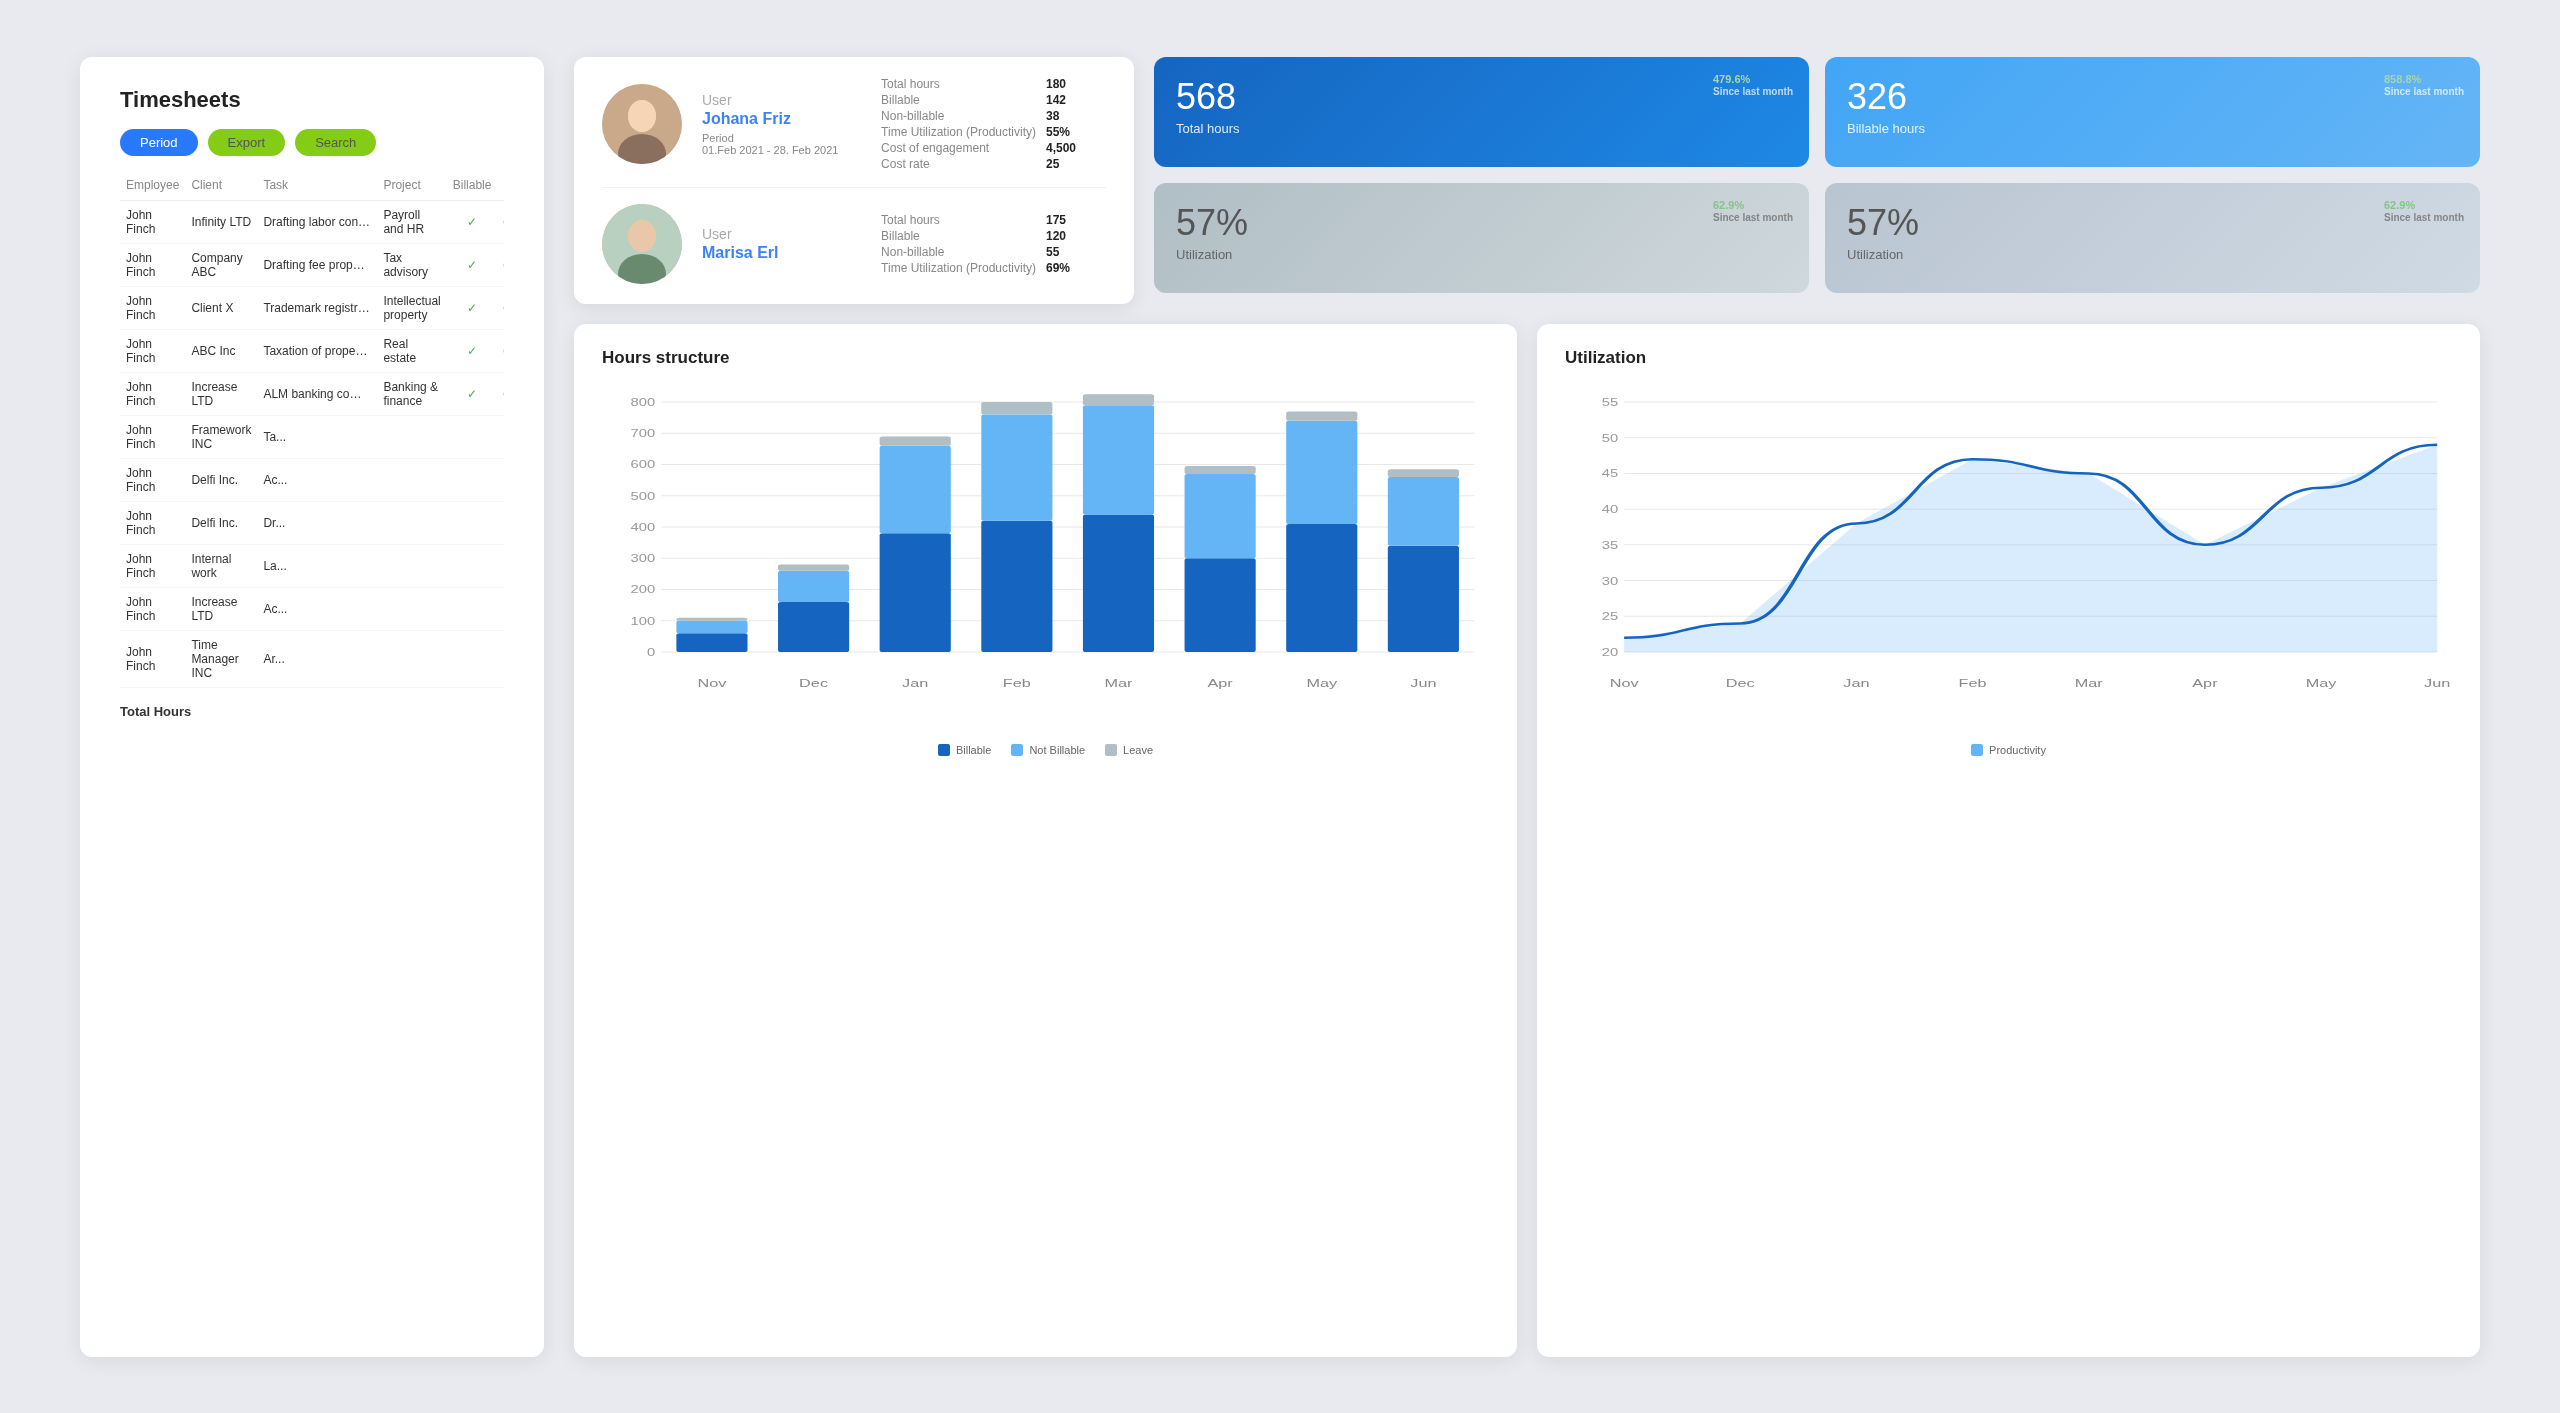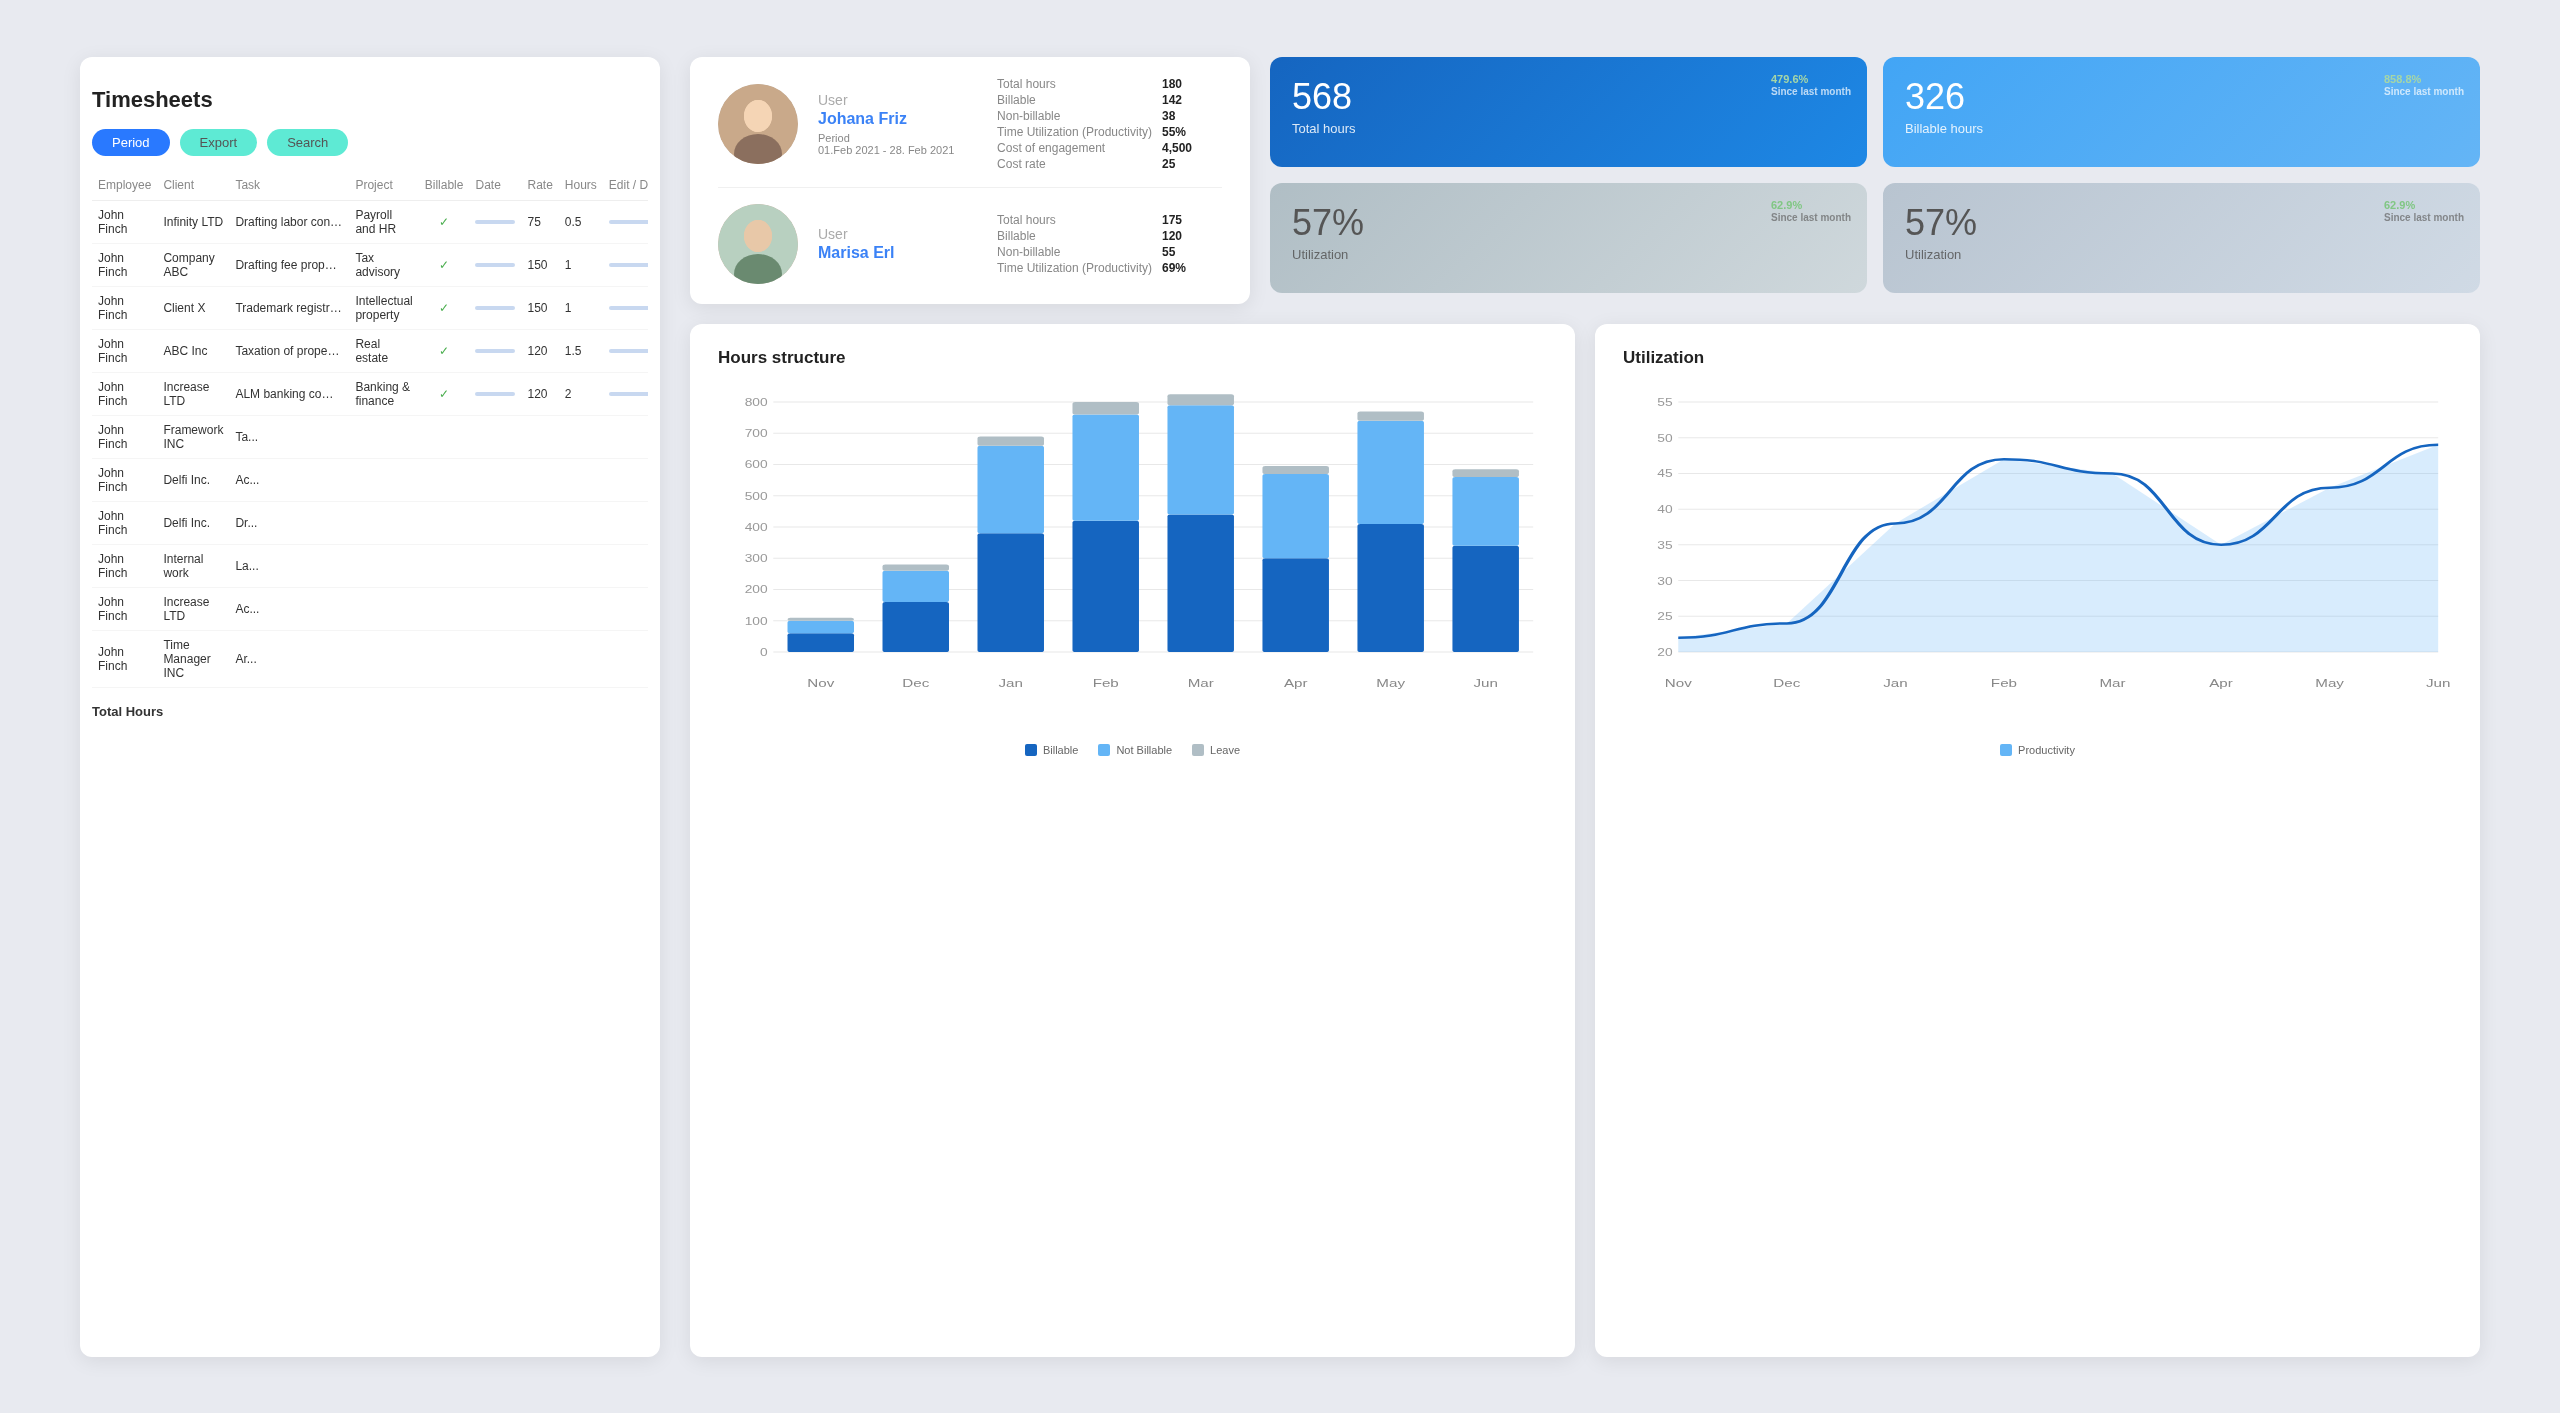--- a/index.html
+++ b/index.html
@@ -17,22 +17,22 @@
       width: 2400px;
       height: 1300px;
       position: relative;
       display: flex;
       gap: 30px;
     }
     
     .timesheets-panel {
       background: #fff;
       border-radius: 12px;
-      padding: 30px 12px;
-      width: 580px;
+      padding: 30px 40px;
+      width: 464px;
       min-height: 900px;
       box-shadow: 0 4px 20px rgba(0,0,0,0.08);
       flex-shrink: 0;
     }
     .timesheets-title {
       font-size: 22px;
       font-weight: 600;
       color: #222;
       margin-bottom: 16px;
     }
@@ -44,21 +44,21 @@
     .btn-period {
       background: #2979ff;
       color: #fff;
       border: none;
       border-radius: 20px;
       padding: 6px 20px;
       font-size: 13px;
       cursor: pointer;
     }
     .btn-export, .btn-search {
-      background: #5eead4;
+      background: #84cc16;
       color: #555;
       border: none;
       border-radius: 20px;
       padding: 6px 20px;
       font-size: 13px;
       cursor: pointer;
     }
     .table-wrap { width: 100%; overflow: hidden; }
     .ts-table { width: 100%; border-collapse: collapse; font-size: 12px; }
     .ts-table thead th {

